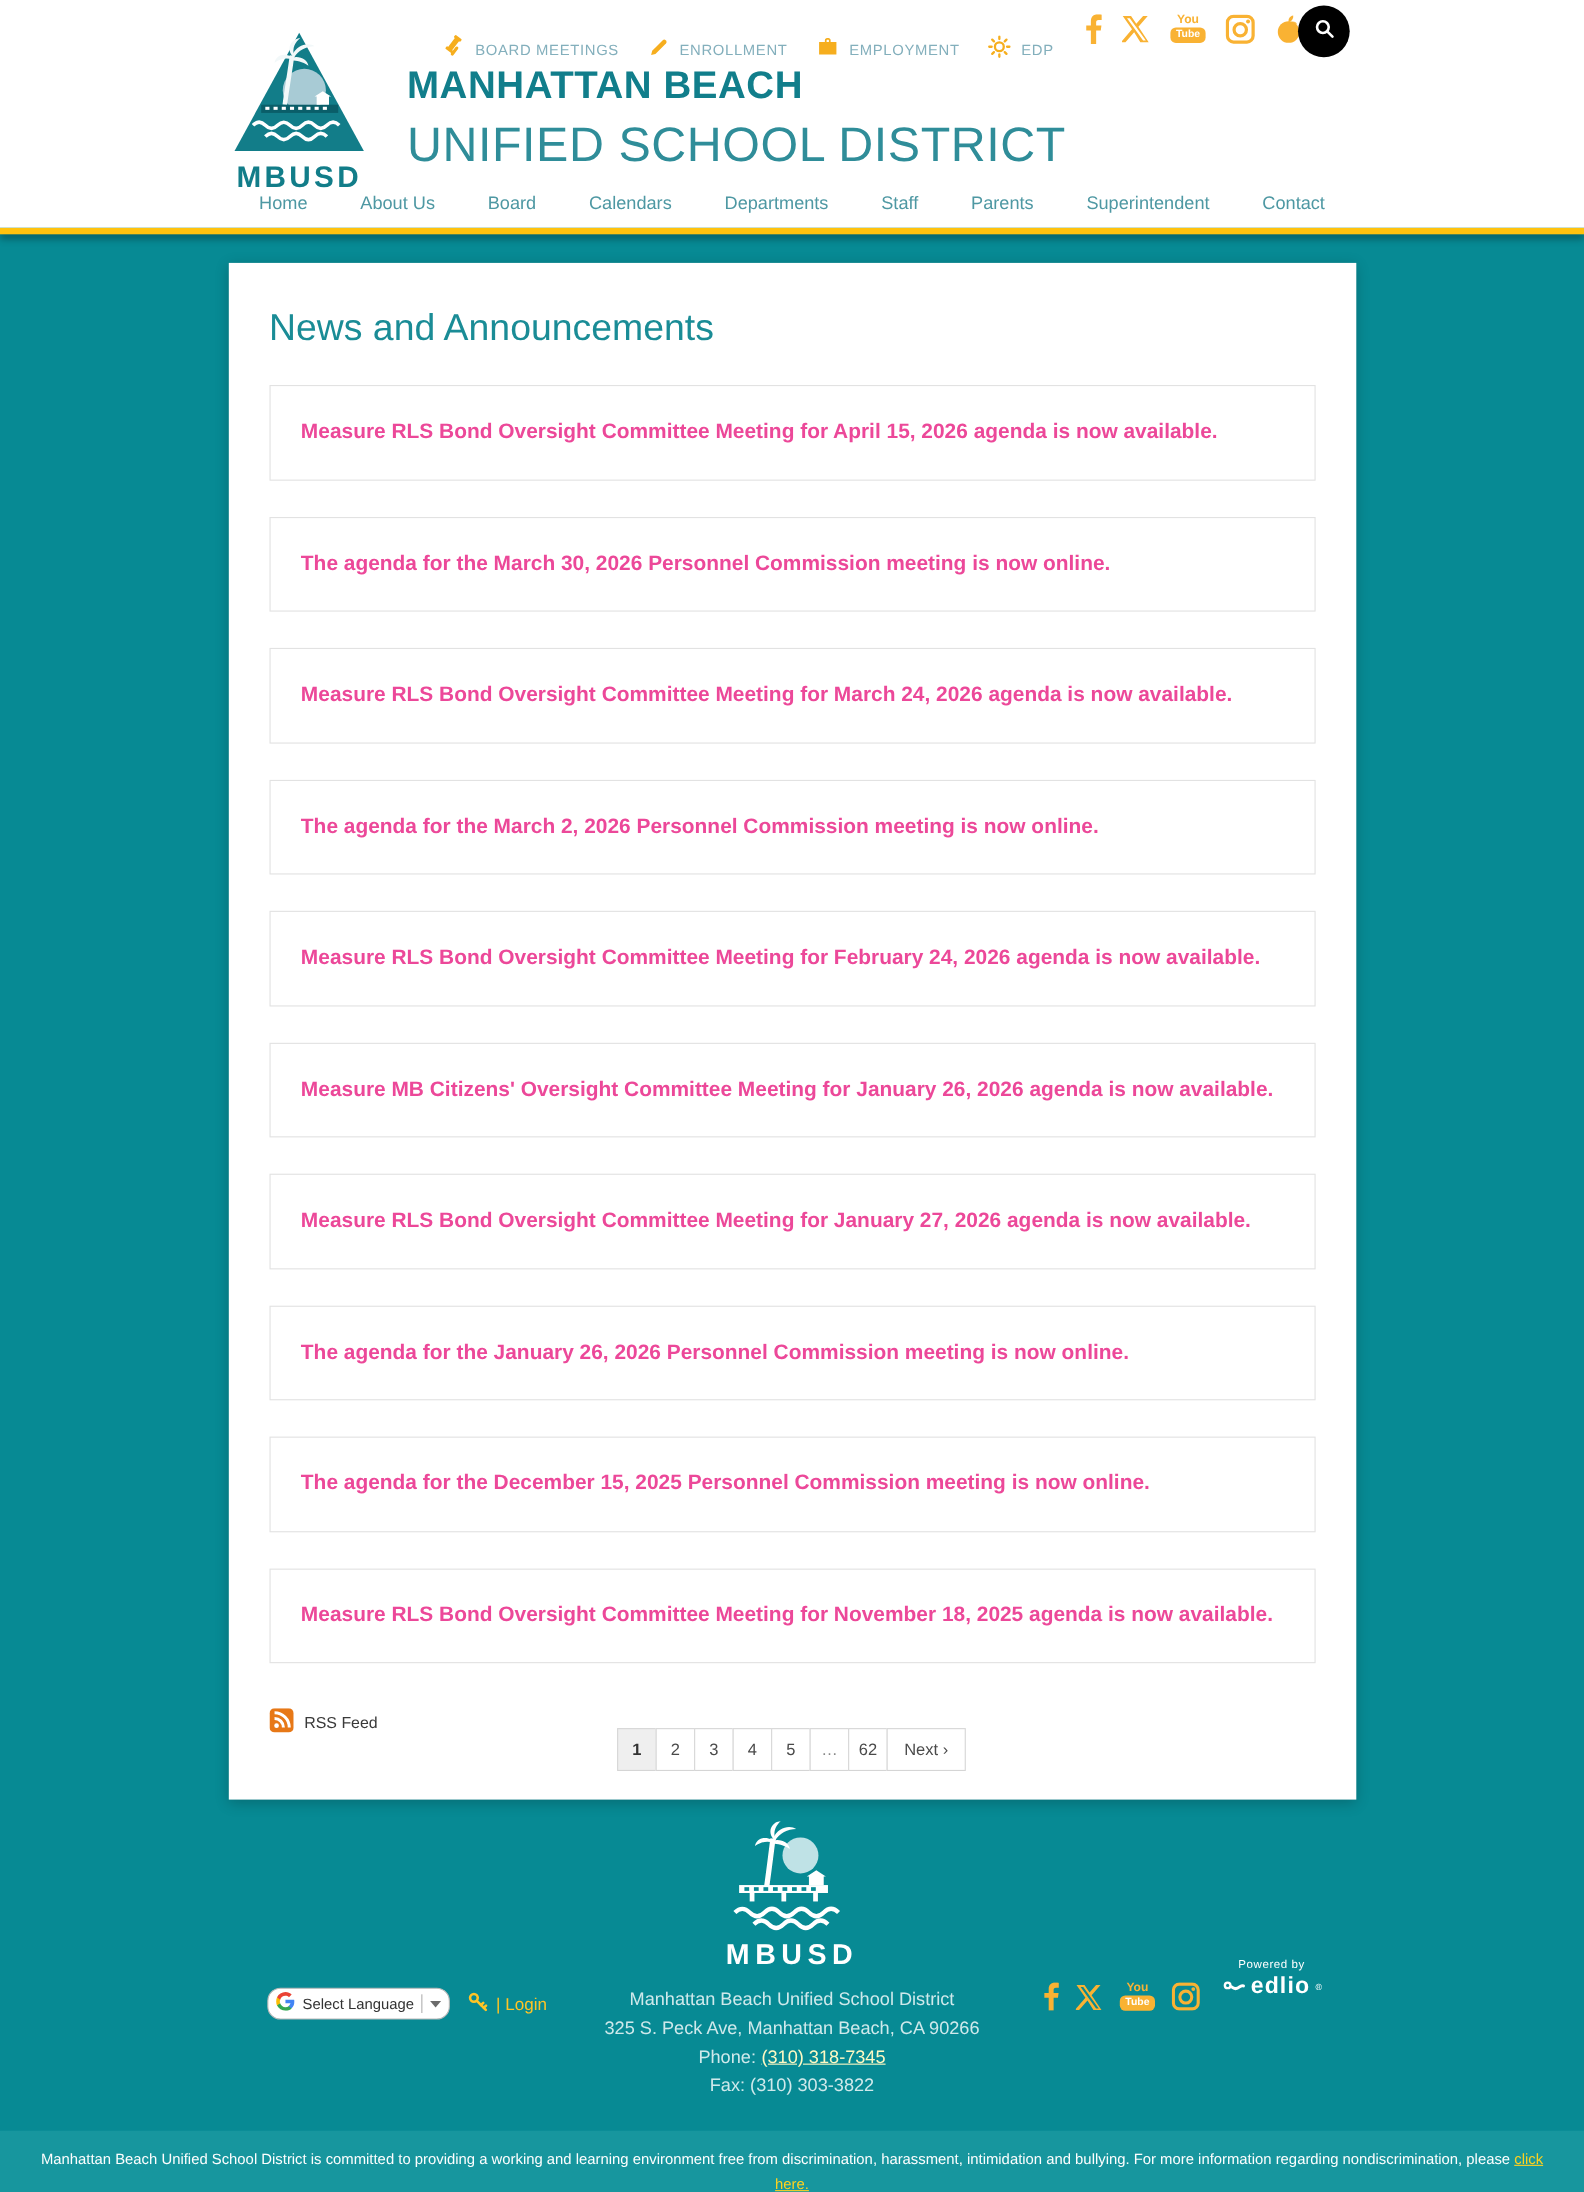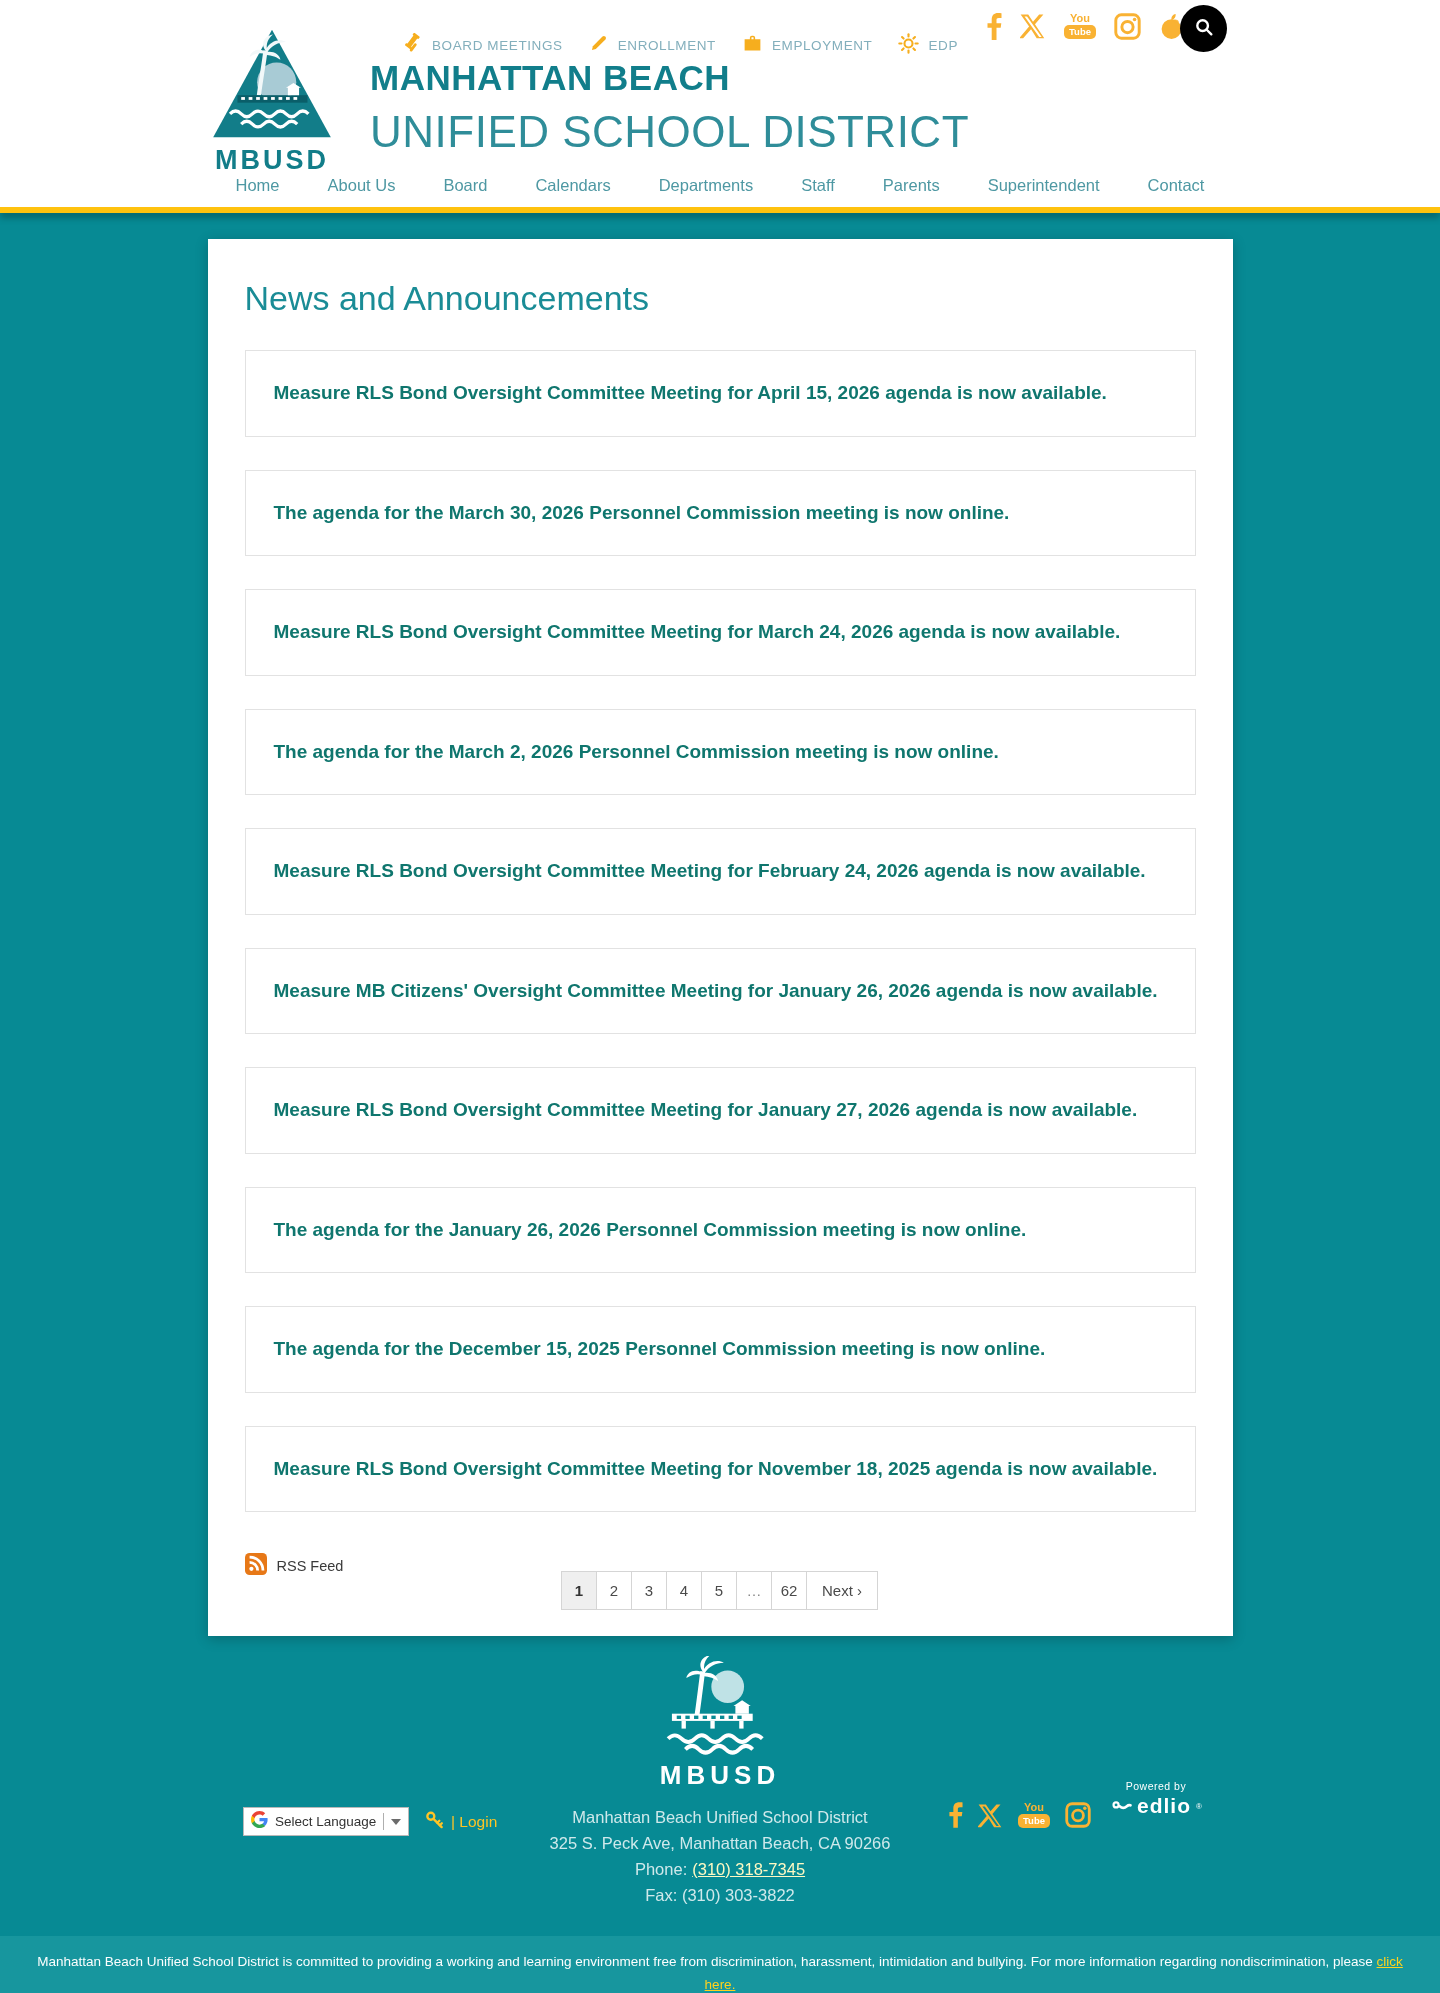--- a/index.html
+++ b/index.html
@@ -40,21 +40,21 @@
 
   .yellow-bar { height:6px; background:#FFC20E; box-shadow:0 4px 7px rgba(0,0,0,.35); position:relative; z-index:2; }
 
   
   .main { padding:26px 0 8px; }
   .card { width:1025px; margin:0 auto; background:#fff; padding:22px 37px 19px; box-shadow:0 3px 12px rgba(0,0,0,.22); }
 
   .news-heading { font-size:34px; font-weight:400; color:#1A8C96; margin:18px 0 32px; }
 
   .news-item { border:1px solid #E2E2E2; background:#fff; padding:28px 28px; margin-bottom:33px;
-    font-size:19px; font-weight:bold; color:#0f766e; line-height:1.5; cursor:pointer; }
+    font-size:19px; font-weight:bold; color:#ec4899; line-height:1.5; cursor:pointer; }
 
   .list-footer { position:relative; margin-top:6px; min-height:72px; }
   .rss { position:absolute; left:0; top:8px; display:flex; align-items:center; gap:10px; cursor:pointer; }
   .rss-label { font-size:14.5px; color:#3A3A3A; }
 
   .pagination { display:flex; justify-content:center; padding-top:26px; }
   .page-cell { border:1px solid #D5D5D5; margin-left:-1px; min-width:36px; padding:10px 8px; text-align:center;
     font-size:15px; color:#4A4A4A; background:#fff; cursor:pointer; }
   .page-cell.active { background:#EFEFEF; font-weight:bold; color:#333; }
   .page-cell.ellipsis { color:#888; cursor:default; }
@@ -62,21 +62,21 @@
 
   
   .footer { position:relative; text-align:center; padding-top:12px; color:#CFE9EB; }
   .footer-logo { display:inline-block; cursor:pointer; }
   .footer-logo-text { color:#fff; font-size:26px; font-weight:bold; letter-spacing:5px; margin-top:0; }
   .addr { margin-top:13px; font-size:16.5px; line-height:1.58; }
   .addr .line { display:block; }
   .phone-prefix { margin-right:5px; }
   .phone-link { color:#fef9c3; text-decoration:underline; cursor:pointer; }
 
-  .translate { position:absolute; left:243px; top:163px; background:#fff; border:1px solid #B9B9B9; border-radius:0;
+  .translate { position:absolute; left:243px; top:163px; background:#fff; border:1px solid #B9B9B9; border-radius:12px;
     height:29px; display:flex; align-items:center; padding:0 7px; gap:7px; cursor:pointer; }
   .translate-label { font-size:13.5px; color:#333; }
   .translate-sep { width:1px; height:17px; background:#AFAFAF; }
   .translate-caret { width:0; height:0; border-left:5px solid transparent; border-right:5px solid transparent; border-top:6px solid #6B6B6B; }
 
   .login { position:absolute; left:425px; top:166px; display:flex; align-items:center; gap:6px;
     color:#FFC425; font-size:15.5px; cursor:pointer;text-align:center; }
   .login svg { color:#FFC425; }
 
   .social-footer { position:absolute; left:948px; top:158px; display:flex; align-items:flex-end; gap:15px; }

